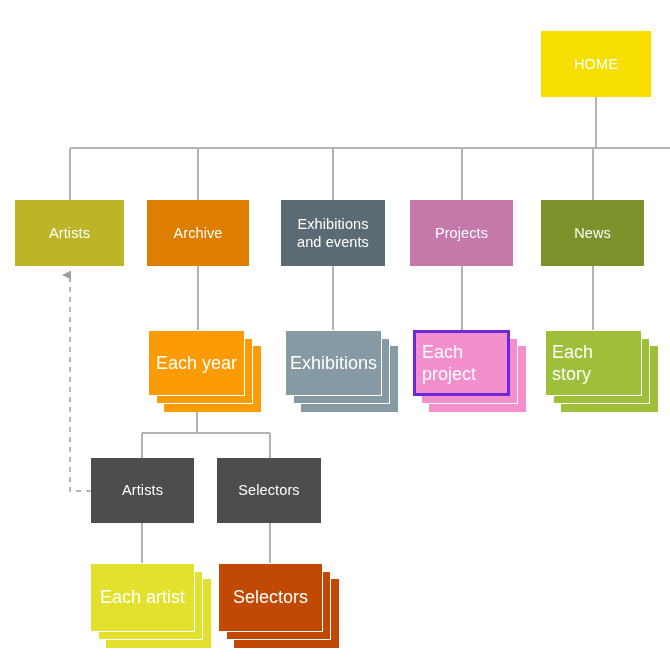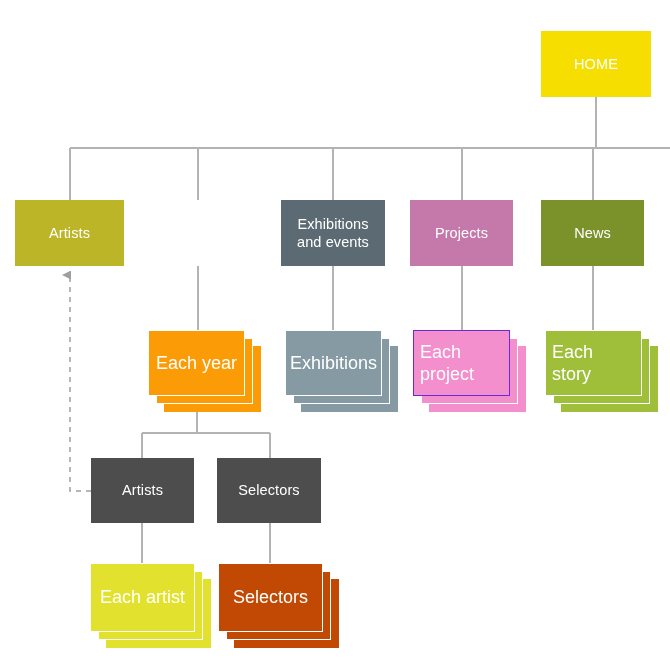--- a/index.html
+++ b/index.html
@@ -104,20 +104,23 @@
   </svg>
 
   <div class="node" style="left:541px; top:31px; width:110px; height:66px; background:#f5de00;">
     <span class="node-label">HOME</span>
   </div>
 
   <div class="node" style="left:15px; top:200px; width:109px; height:66px; background:#bcb527;">
     <span class="node-label">Artists</span>
   </div>
 
+  <div class="node" style="left:147px; top:200px; width:102px; height:66px; background:#dd7e00;">
+    <span class="node-label">Archive</span>
+  </div>
 
   <div class="node" style="left:281px; top:200px; width:104px; height:66px; background:#5c6b73;">
     <span class="node-label">Exhibitions
 and events</span>
   </div>
 
   <div class="node" style="left:541px; top:200px; width:103px; height:66px; background:#7b9129;">
     <span class="node-label">News</span>
   </div>
 
@@ -137,21 +140,21 @@
     <div class="layer" style="left:16px; top:16px; width:97px; height:66px; background:#869aa3;"></div>
     <div class="layer" style="left:8px; top:8px; width:97px; height:66px; background:#869aa3; border:1px solid #ffffff;"></div>
     <div class="layer front" style="left:0px; top:0px; width:97px; height:66px; background:#869aa3; border:1px solid #ffffff;">
       <span class="node-label">Exhibitions</span>
     </div>
   </div>
 
   <div class="stack" style="left:413px; top:330px; width:113px; height:82px;">
     <div class="layer" style="left:16px; top:16px; width:97px; height:66px; background:#f38fcd;"></div>
     <div class="layer" style="left:8px; top:8px; width:97px; height:66px; background:#f38fcd; border:1px solid #ffffff;"></div>
-    <div class="layer front" style="left:0px; top:0px; width:97px; height:66px; background:#f38fcd; border:1px solid #6d28d9;">
+    <div class="layer front" style="left:0px; top:0px; width:97px; height:66px; background:#f38fcd; border:3px solid #6d28d9;">
       <span class="node-label">Each project</span>
     </div>
   </div>
 
   <div class="stack" style="left:545px; top:330px; width:113px; height:82px;">
     <div class="layer" style="left:16px; top:16px; width:97px; height:66px; background:#9fbf3b;"></div>
     <div class="layer" style="left:8px; top:8px; width:97px; height:66px; background:#9fbf3b; border:1px solid #ffffff;"></div>
     <div class="layer front" style="left:0px; top:0px; width:97px; height:66px; background:#9fbf3b; border:1px solid #ffffff;">
       <span class="node-label">Each story</span>
     </div>

